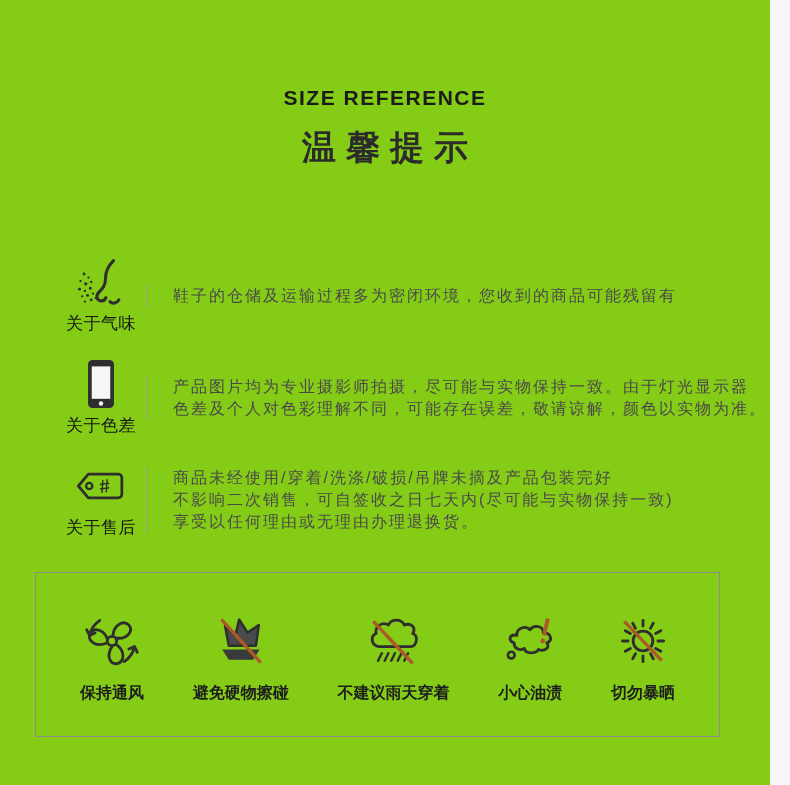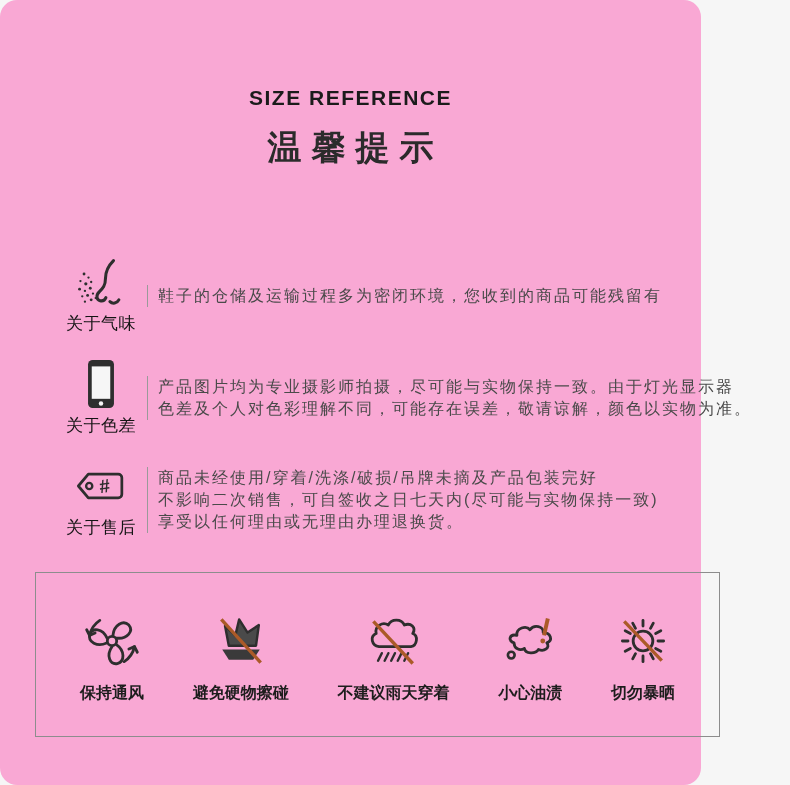--- a/index.html
+++ b/index.html
@@ -2,21 +2,21 @@
 <html><head>
 <meta charset="utf-8">
 <style>
   * { margin:0; padding:0; box-sizing:border-box; }
   html,body { background:#f6f6f6; }
   body {
     width:790px; height:785px;
     font-family:"Liberation Sans","DejaVu Sans",sans-serif;
     color:#333; overflow:hidden;
   }
-  .page { position:relative; width:701px; height:785px; background:#f9a8d4;border-radius:17px; }
+  .page { position:relative; width:770px; height:785px; background:#84cc16; }
 
   .title {
     text-align:center; padding-top:86px;
     font-size:21px; font-weight:bold; letter-spacing:1.5px; color:#1b1b1b;
   }
   .subtitle {
     text-align:center; margin-top:15px;
     font-size:34px; font-weight:700; letter-spacing:10px; text-indent:10px; color:#2b2b2b;
   }
 
@@ -28,21 +28,21 @@
   .notice-left {
     width:92px; flex-shrink:0;
     display:flex; flex-direction:column; align-items:center;
   }
   .notice-icon { height:50px; display:flex; align-items:center; justify-content:center; }
   .notice-label {
     margin-top:5px; font-size:17px; font-weight:normal;
     color:#141414; letter-spacing:0.5px; white-space:nowrap;
   }
   .notice-text {
-    border-left:1px solid #9a9a9a; padding-left:10px;
+    border-left:1px solid #9a9a9a; padding-left:25px;
     font-size:16px; line-height:22px; letter-spacing:2px; color:#4a4a4a;
   }
   .notice-text div { white-space:nowrap; }
 
   .care-box {
     position:absolute; left:35px; top:572px; width:685px; height:165px;
     border:1px solid #8d8d8d;
     display:flex; align-items:center; justify-content:space-between;
     padding:6px 44px 0 44px;
   }

